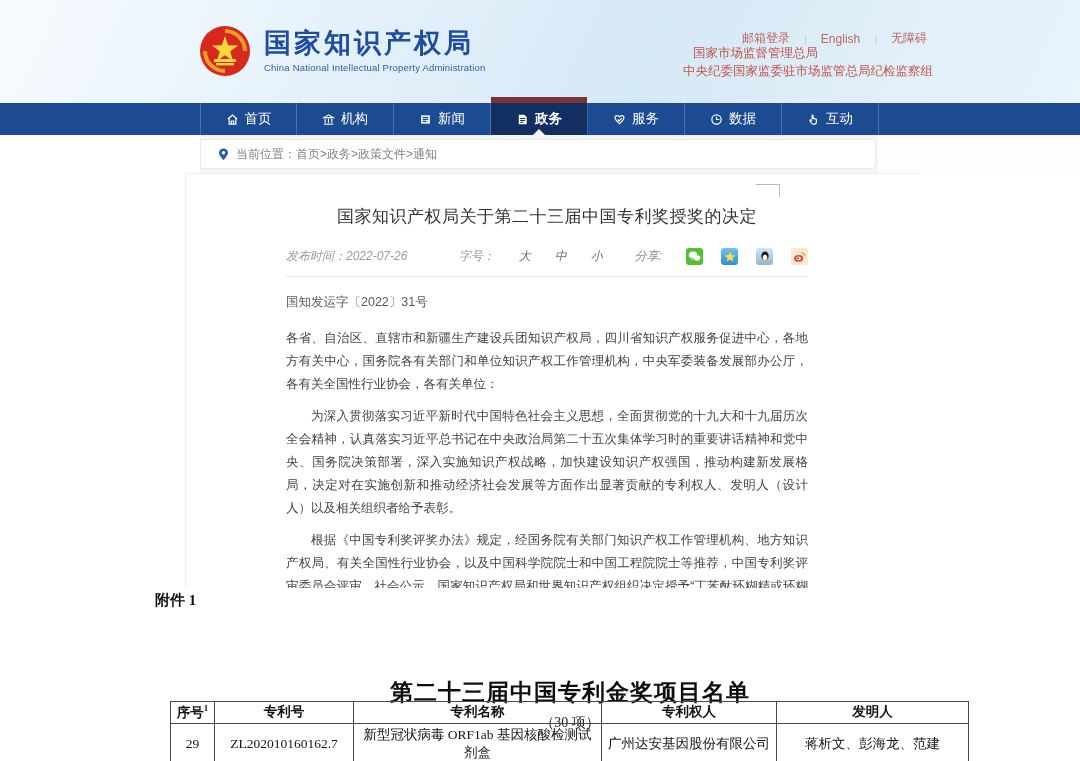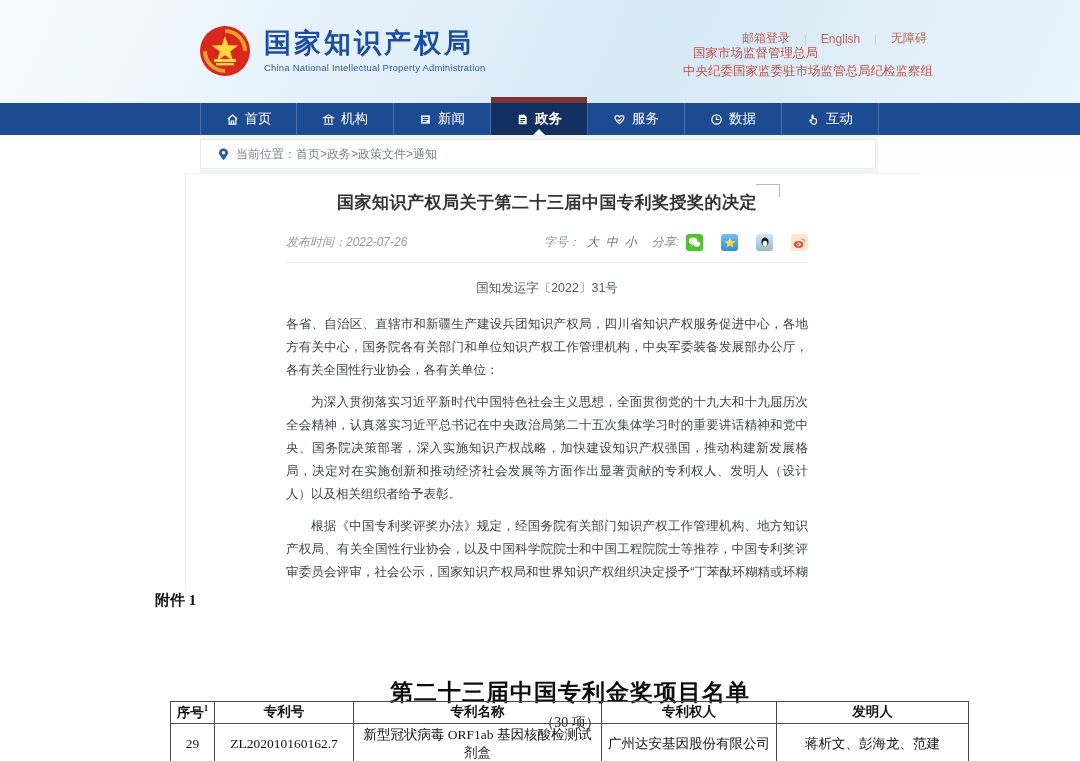--- a/index.html
+++ b/index.html
@@ -41,34 +41,34 @@
     border:1px solid #e9eaea; border-radius:0 0 4px 0; display:flex; align-items:center; padding-left:17px;
     font-size:12px; color:#7d8288; z-index:2; }
   .breadcrumb .pin { margin-right:7px; display:flex; }
   .breadcrumb .path { color:#7d8288; }
 
   
   .article { position:absolute; left:185px; top:173px; width:735px; height:415px; background:#fff;
     border-left:1px solid #ededed; border-top:1px solid #f2f2f2; padding:0 112px 0 100px; overflow:hidden; }
   .corner-mark { position:absolute; right:140px; top:10px; width:24px; height:13px;
     border-top:1px solid #b9bcbe; border-right:1px solid #b9bcbe; }
-  .doc-title { margin-top:17px; text-align:center; font-size:17px; font-weight:bold; color:#333; letter-spacing:.5px; }
+  .doc-title { margin-top:31px; text-align:center; font-size:17px; font-weight:normal; color:#333; letter-spacing:.5px; }
   .meta-row { margin-top:20px; display:flex; justify-content:space-between; align-items:center;font-style:italic; }
   .meta-left { font-size:12px; color:#999; }
-  .meta-right { display:flex; align-items:center; gap:7px; }
+  .meta-right { display:flex; align-items:center; gap:24px; }
   .fontsize-label, .share-label { font-size:12px; color:#8a8f94; }
   .fs-opt { font-size:12px; color:#6b7076; cursor:pointer; }
   .share-icons { display:flex; gap:18px; align-items:center; }
   .share-icon { width:17px; height:17px; border-radius:3px; display:flex; align-items:center; justify-content:center; cursor:pointer; }
   .icon-wechat { background:#50c22f; }
   .icon-qzone { background:linear-gradient(180deg,#6cc2f0,#2f8fd6); }
   .icon-qq { background:linear-gradient(180deg,#cfe6f6,#8db9dd); }
   .icon-weibo { background:#f7e8cf; }
   .meta-divider { margin-top:11px; border-bottom:1px solid #e8e9ea; }
-  .doc-number { margin-top:17px; text-align:center; font-size:12.5px; color:#55595e; }
+  .doc-number { margin-top:17px; font-size:12.5px; color:#55595e; }
   .body-text { margin-top:16px; }
   .body-text p { font-size:12.5px; color:#404448; line-height:1.84; text-align:justify; margin-bottom:9px; }
   .body-text p.indent { text-indent:2em; }
 
   
   .attach-label { position:absolute; left:155px; top:591px; font-family:"Liberation Serif","DejaVu Serif",serif;
     font-size:15px; font-weight:bold; color:#111; }
   .attach-title { position:absolute; left:170px; top:629px; width:800px; text-align:center;
     font-family:"Liberation Serif","DejaVu Serif",serif; font-size:23px; font-weight:bold; color:#0d0d0d; letter-spacing:1px;margin-top:48px; }
   .attach-sub { position:absolute; left:170px; top:714px; width:800px; text-align:center;

